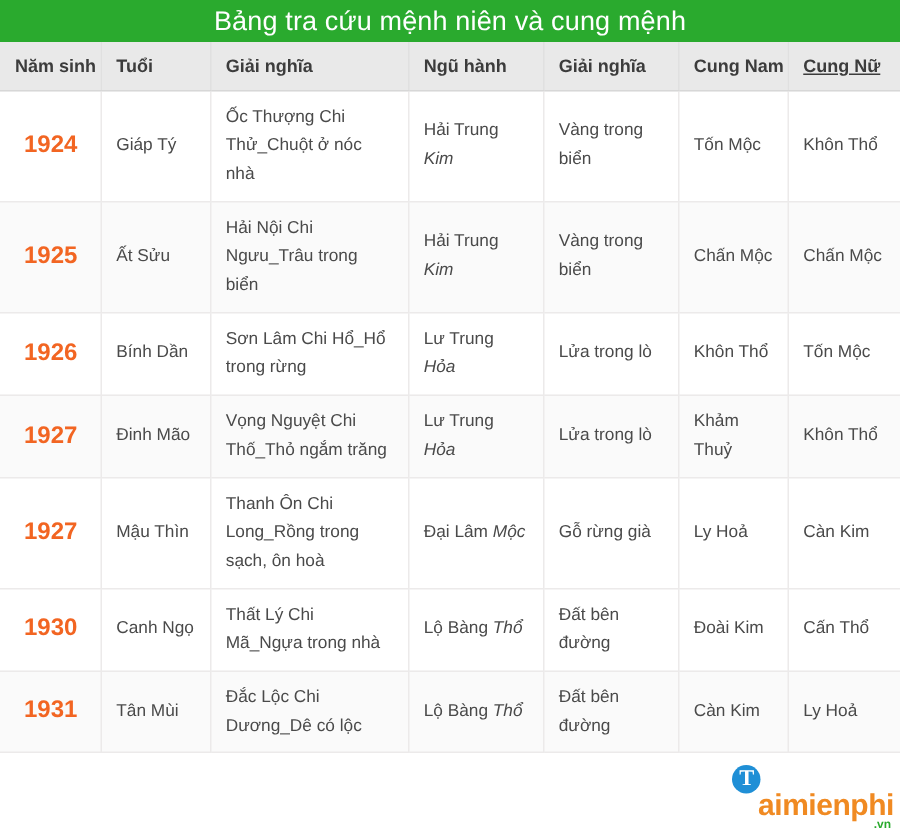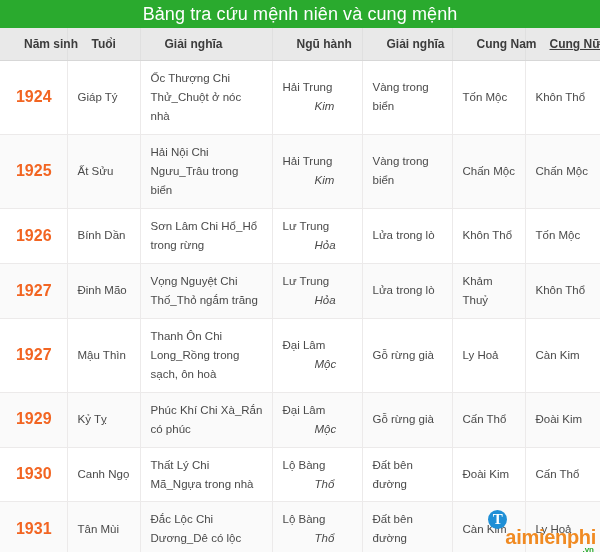--- a/index.html
+++ b/index.html
@@ -55,21 +55,21 @@
   table.lookup col.c-mean2 { width: 90px; }
   table.lookup col.c-nam   { width: 73px; }
   table.lookup col.c-nu    { width: 75px; }
 
   table.lookup thead th {
     background: #e9e9e9;
     color: #3c3c3c;
     font-size: 12px;
     font-weight: bold;
     text-align: left;
-    padding: 9px 8px 9px 24px;
+    padding: 9px 8px 9px 10px;
     height: 32px;
     box-sizing: border-box;
     border-right: 1px solid #e0e0e0;
     border-bottom: 1px solid #d7d7d7;
     white-space: nowrap;
   }
   table.lookup thead th:last-child { border-right: none; text-decoration: underline; }
 
   table.lookup tbody td {
     border: 1px solid #eceaea;
@@ -90,21 +90,20 @@
     color: #f26522;
     font-weight: bold;
     font-size: 16px;
     text-align: center;
     padding-left: 0;
     padding-right: 0;
   }
 
   em.elem-accent {
     font-style: italic;
-    margin-left: 32px;
   }
 
   
   .watermark {
     position: absolute;
     right: 4px;
     bottom: 5px;
     display: flex;
     align-items: center;
     pointer-events: none;
@@ -211,29 +210,20 @@
         </tr>
         <tr>
           <td class="year">1927</td>
           <td>Mậu Thìn</td>
           <td>Thanh Ôn Chi Long_Rồng trong sạch, ôn hoà</td>
           <td><span>Đại Lâm </span><em class="elem-accent">Mộc</em></td>
           <td>Gỗ rừng già</td>
           <td>Ly Hoả</td>
           <td>Càn Kim</td>
         </tr>
-        <tr class="alt">
-          <td class="year">1929</td>
-          <td>Kỷ Tỵ</td>
-          <td>Phúc Khí Chi Xà_Rắn có phúc</td>
-          <td><span>Đại Lâm </span><em class="elem-accent">Mộc</em></td>
-          <td>Gỗ rừng già</td>
-          <td>Cấn Thổ</td>
-          <td>Đoài Kim</td>
-        </tr>
         <tr>
           <td class="year">1930</td>
           <td>Canh Ngọ</td>
           <td>Thất Lý Chi Mã_Ngựa trong nhà</td>
           <td><span>Lộ Bàng </span><em class="elem-accent">Thổ</em></td>
           <td>Đất bên đường</td>
           <td>Đoài Kim</td>
           <td>Cấn Thổ</td>
         </tr>
         <tr class="alt">

